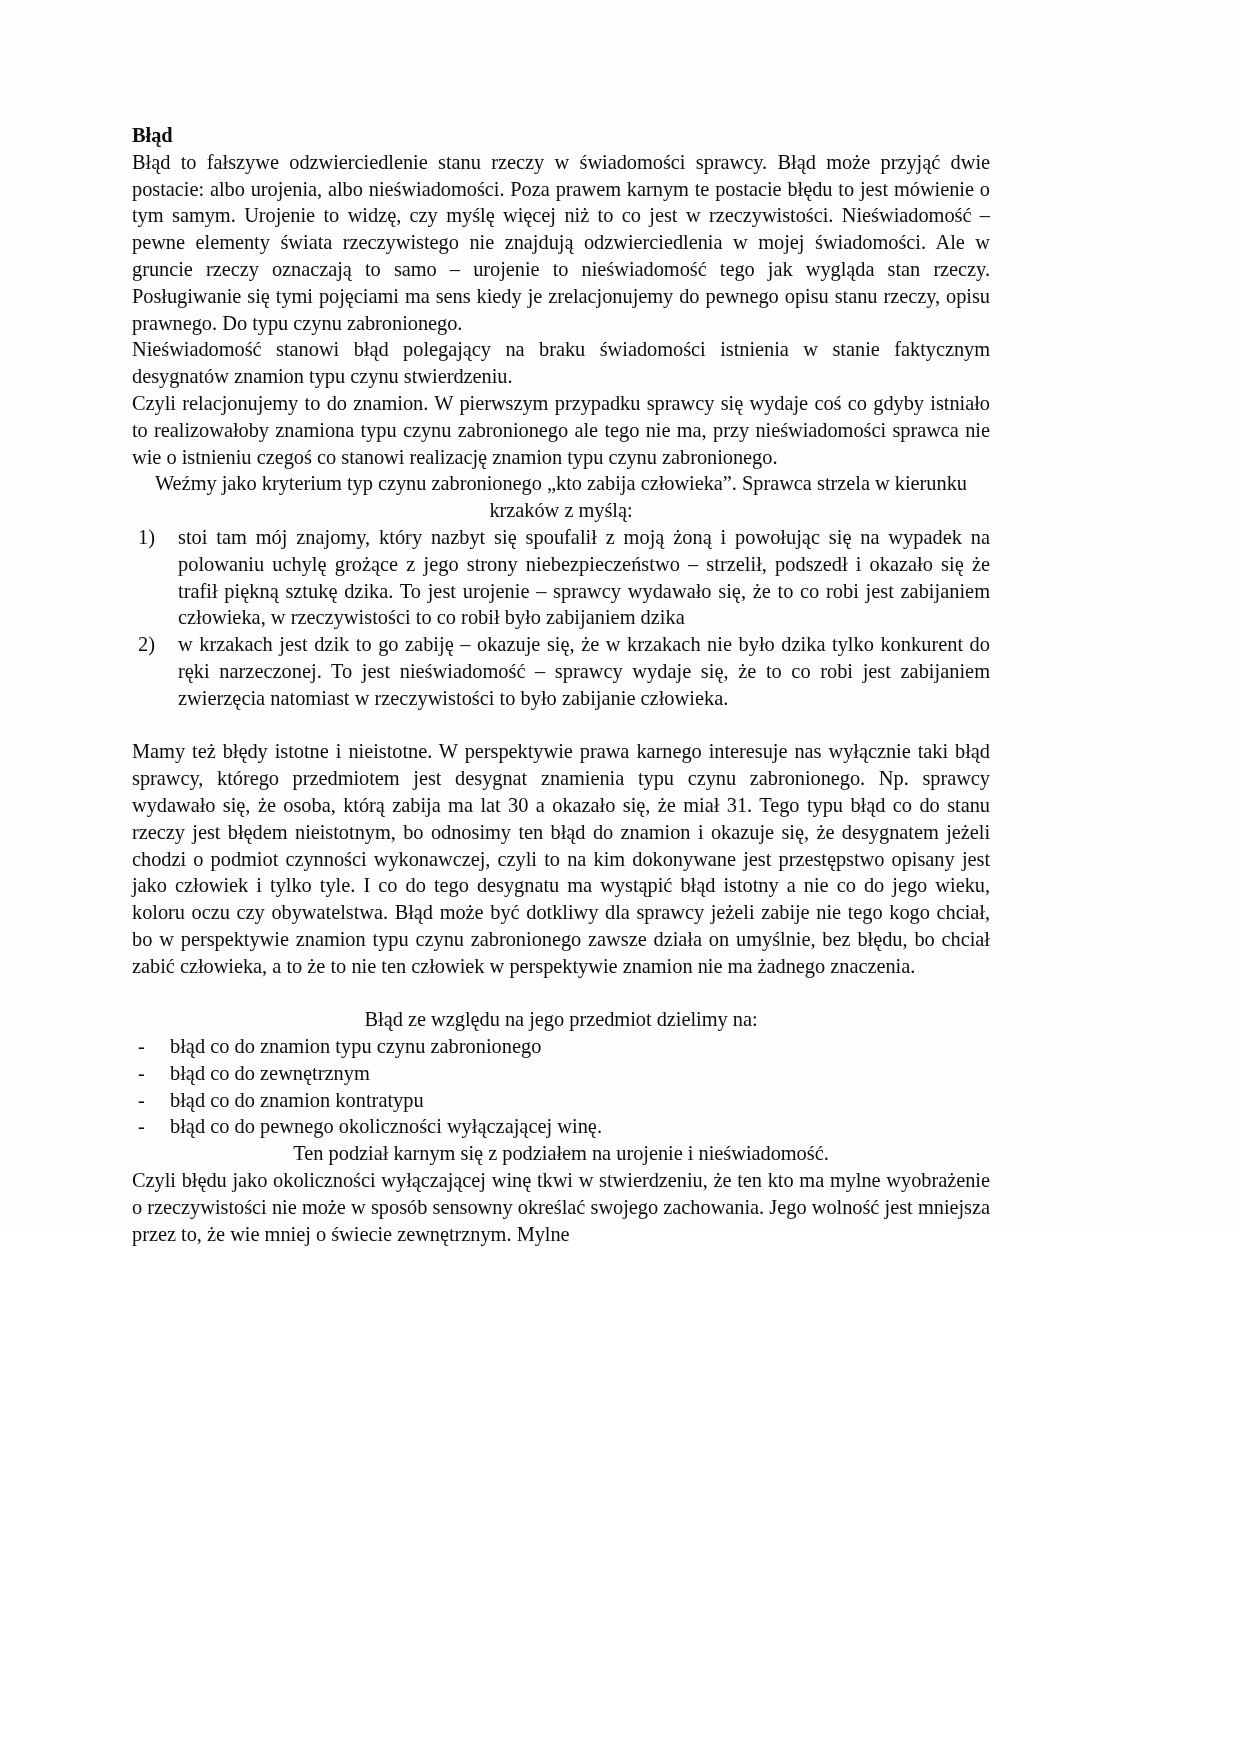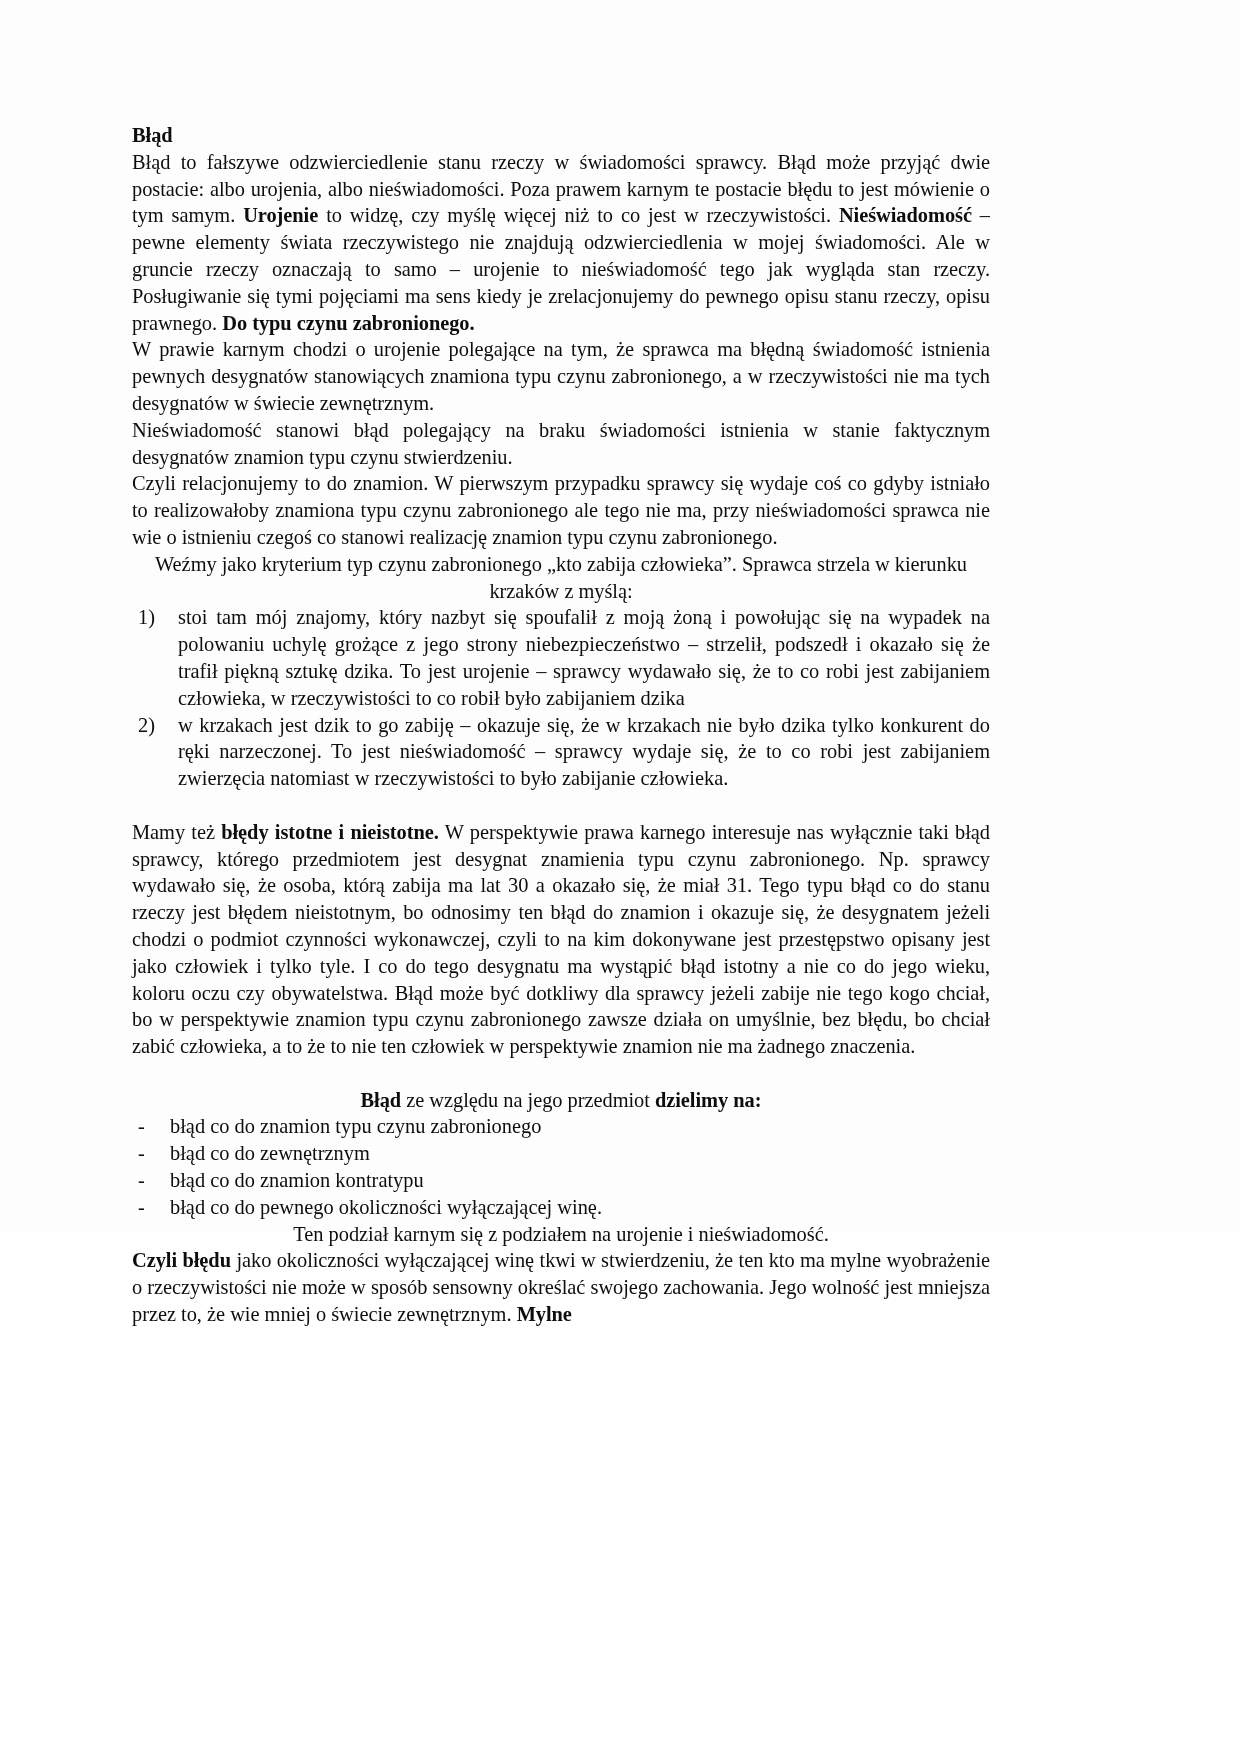--- a/index.html
+++ b/index.html
@@ -40,21 +40,21 @@
     color: #0d0d0d;
   }
   .para.heading {
     font-weight: bold;
     text-align: left;
   }
   .para.nojust {
     text-align: center;
   }
   b, .b {
-    font-weight: bold;
+    font-weight: normal;
   }
   .spacer {
     height: 26.8px;
   }
   .numlist {
     margin: 0;
     padding: 0;
     list-style: none;
   }
   .numlist li {
@@ -107,21 +107,20 @@
 </head>
 <body>
 
 <div class="page">
   <div class="content">
 
     <p class="para heading">Błąd</p>
 
     <p class="para"><span>Błąd to fałszywe odzwierciedlenie stanu rzeczy w świadomości sprawcy. Błąd może przyjąć dwie postacie: albo urojenia, albo nieświadomości. Poza prawem karnym te postacie błędu to jest mówienie o tym samym. </span><span class="b">Urojenie</span><span> to widzę, czy myślę więcej niż to co jest w rzeczywistości. </span><span class="b">Nieświadomość</span><span> – pewne elementy świata rzeczywistego nie znajdują odzwierciedlenia w mojej świadomości. Ale w gruncie rzeczy oznaczają to samo – urojenie to nieświadomość tego jak wygląda stan rzeczy. Posługiwanie się tymi pojęciami ma sens kiedy je zrelacjonujemy do pewnego opisu stanu rzeczy, opisu prawnego. </span><span class="b">Do typu czynu zabronionego.</span></p>
 
-    <p class="para"><span>W prawie karnym chodzi o urojenie polegające na tym, że sprawca ma błędną świadomość istnienia pewnych desygnatów stanowiących znamiona typu czynu zabronionego, a w rzeczywistości nie ma tych desygnatów w świecie zewnętrznym.</span></p>
 
     <p class="para"><span>Nieświadomość stanowi błąd polegający na braku świadomości istnienia w stanie faktycznym desygnatów znamion typu czynu stwierdzeniu.</span></p>
 
     <p class="para"><span>Czyli relacjonujemy to do znamion. W pierwszym przypadku sprawcy się wydaje coś co gdyby istniało to realizowałoby znamiona typu czynu zabronionego ale tego nie ma, przy nieświadomości sprawca nie wie o istnieniu czegoś co stanowi realizację znamion typu czynu zabronionego.</span></p>
 
     <p class="para nojust"><span>Weźmy jako kryterium typ czynu zabronionego „kto zabija człowieka”. Sprawca strzela w kierunku krzaków z myślą:</span></p>
 
     <ol class="numlist">
       <li>
         <span class="marker">1)</span>

